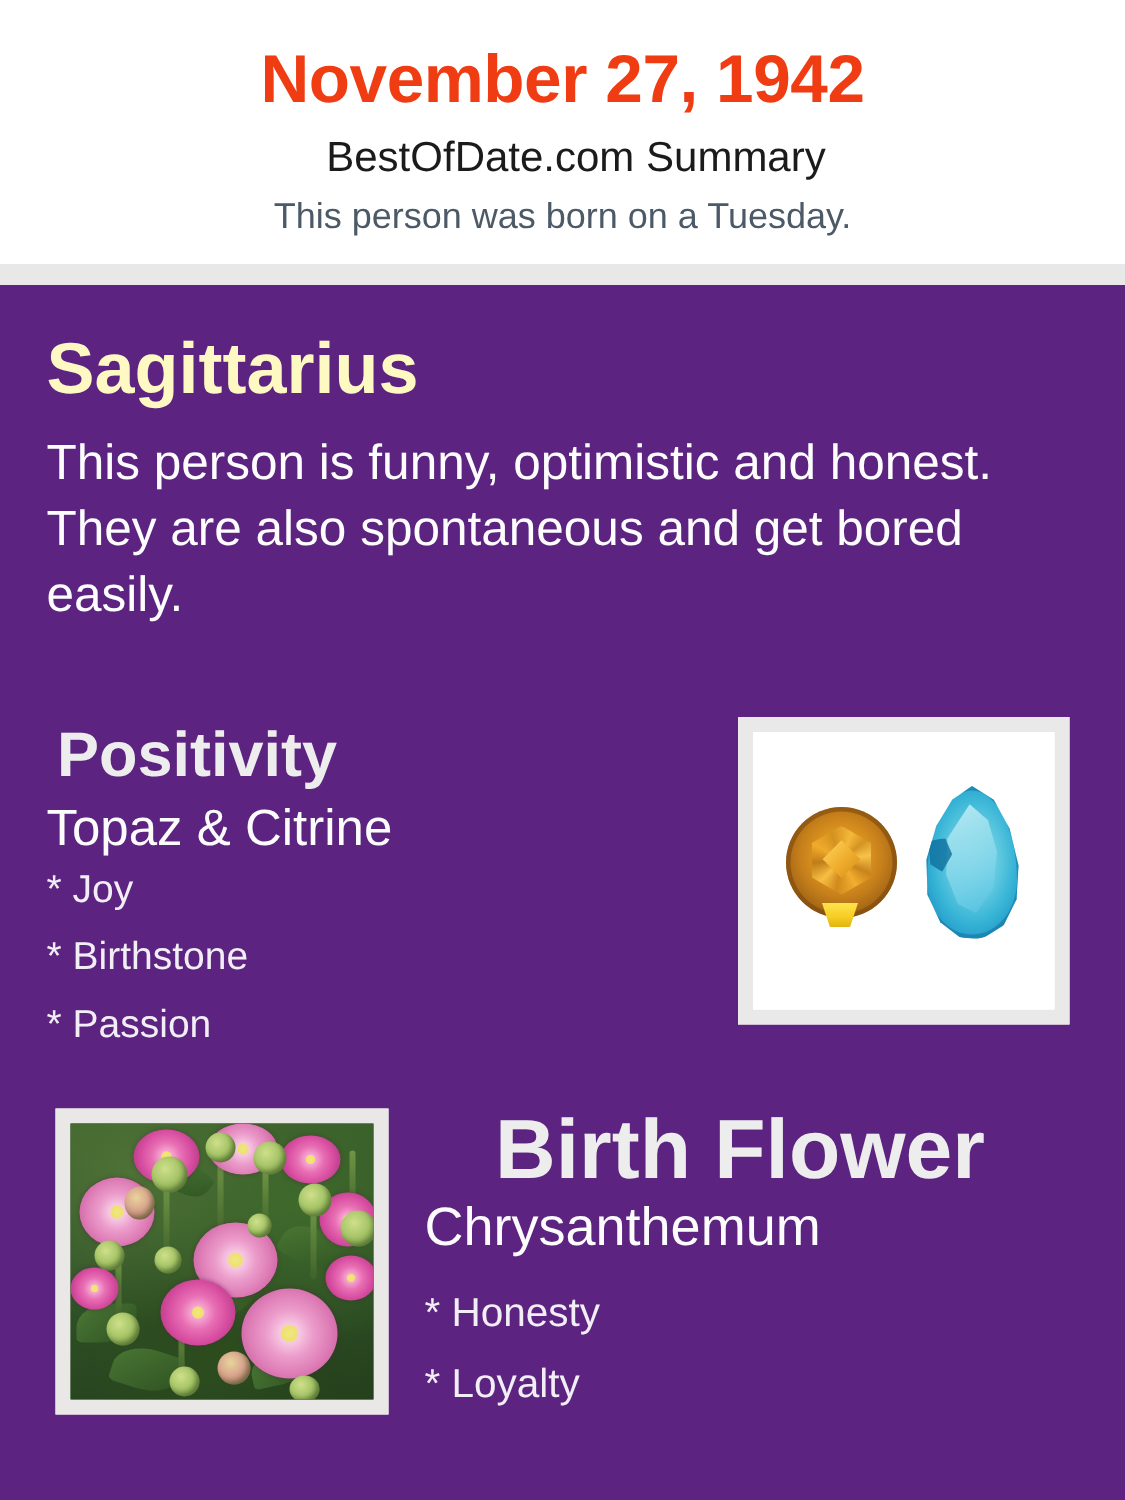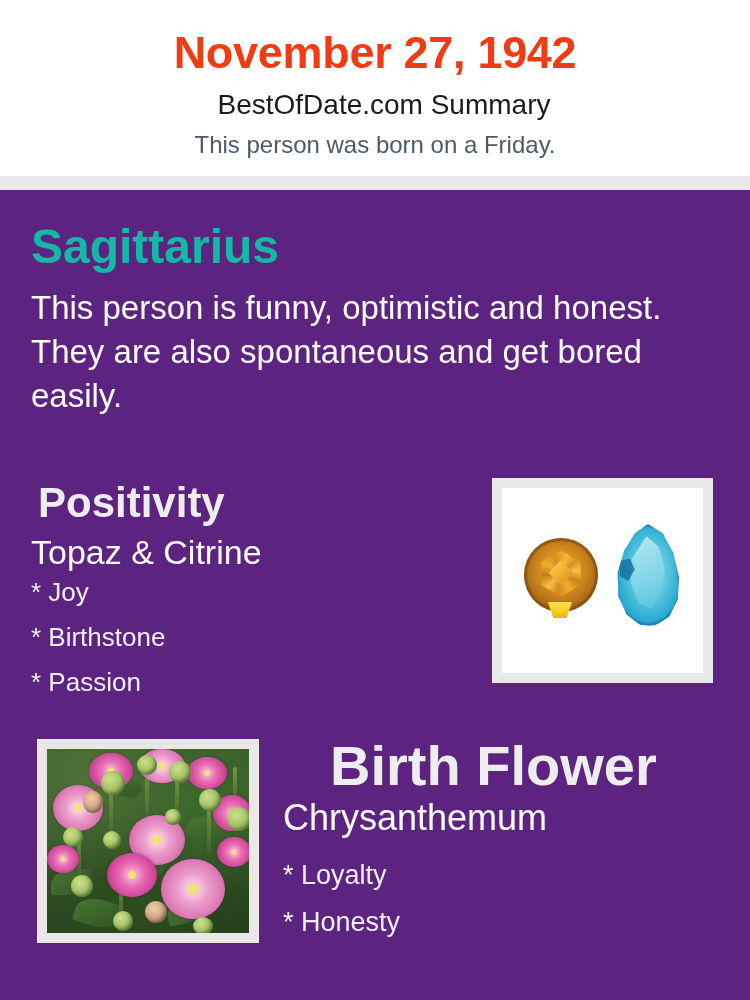--- a/index.html
+++ b/index.html
@@ -85,21 +85,21 @@
     background: #5c2480;
   }
 
   
   .zodiac-title {
     position: absolute;
     left: 31px;
     top: 28px;
     font-size: 48px;
     font-weight: bold;
-    color: #14b8a6;
+    color: #fef9c3;
     line-height: 58px;
     white-space: nowrap;
   }
   .zodiac-desc {
     position: absolute;
     left: 31px;
     top: 96px;
     width: 692px;
     font-size: 33px;
     font-weight: normal;
@@ -344,21 +344,21 @@
   }
 </style>
 </head>
 <body>
 
 <div class="page">
 
   <div class="header">
     <div class="date-title">November 27, 1942</div>
     <div class="site-summary">BestOfDate.com Summary</div>
-    <div class="born-line">This person was born on a Friday.</div>
+    <div class="born-line">This person was born on a Tuesday.</div>
   </div>
 
   <div class="gray-band"></div>
 
   <div class="body-panel">
 
     <div class="zodiac-title">Sagittarius</div>
     <div class="zodiac-desc">This person is funny, optimistic and honest. They are also spontaneous and get bored easily.</div>
 
     <div class="birthstone-title">Positivity</div>
@@ -419,18 +419,18 @@
         <div class="bud" style="left:66px; top:162px;width:20px; height:20px;"></div>
         <div class="bud pinkish" style="left:98px; top:152px;width:22px; height:22px;"></div>
         <div class="bud" style="left:146px;top:168px;width:20px; height:18px;"></div>
         <div class="bud" style="left:118px;top:60px; width:16px; height:16px;"></div>
       </div>
     </div>
 
     <div class="flower-title">Birth Flower</div>
     <div class="flower-name">Chrysanthemum</div>
     <div class="flower-traits">
+      <div class="trait">* Honesty</div>
       <div class="trait">* Loyalty</div>
-      <div class="trait">* Honesty</div>
     </div>
 
   </div>
 </div>
 
 </body></html>

